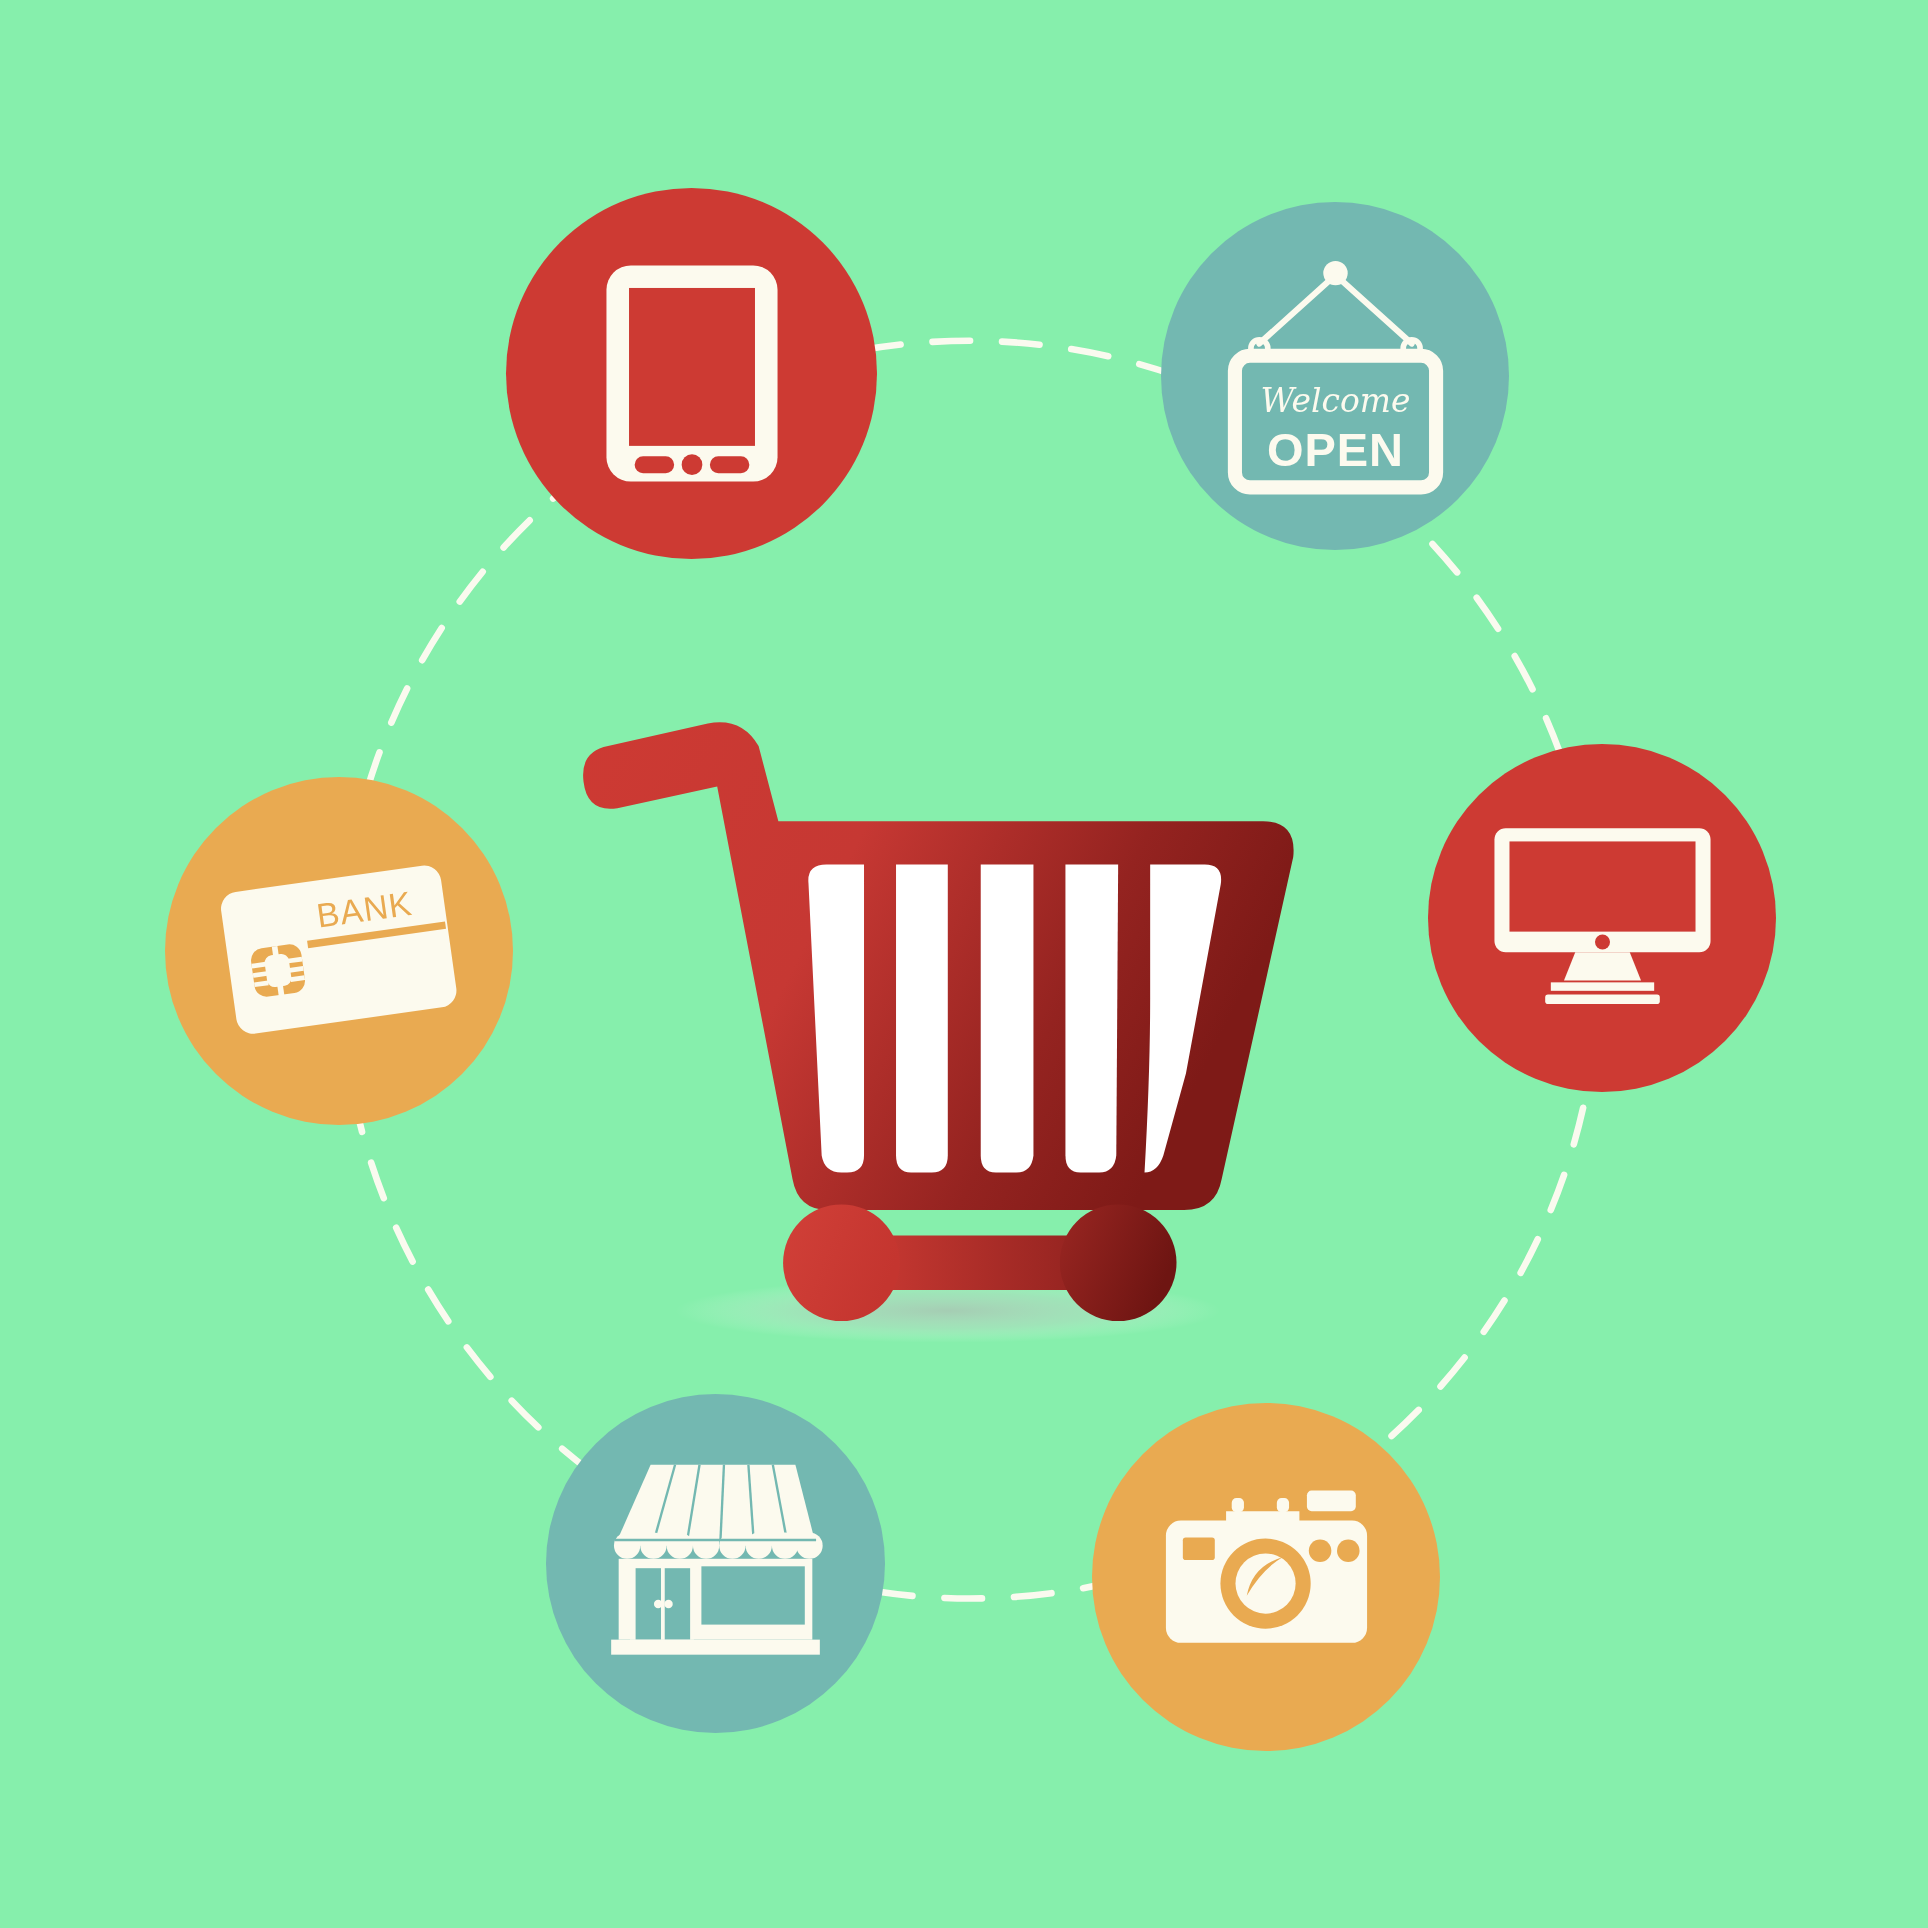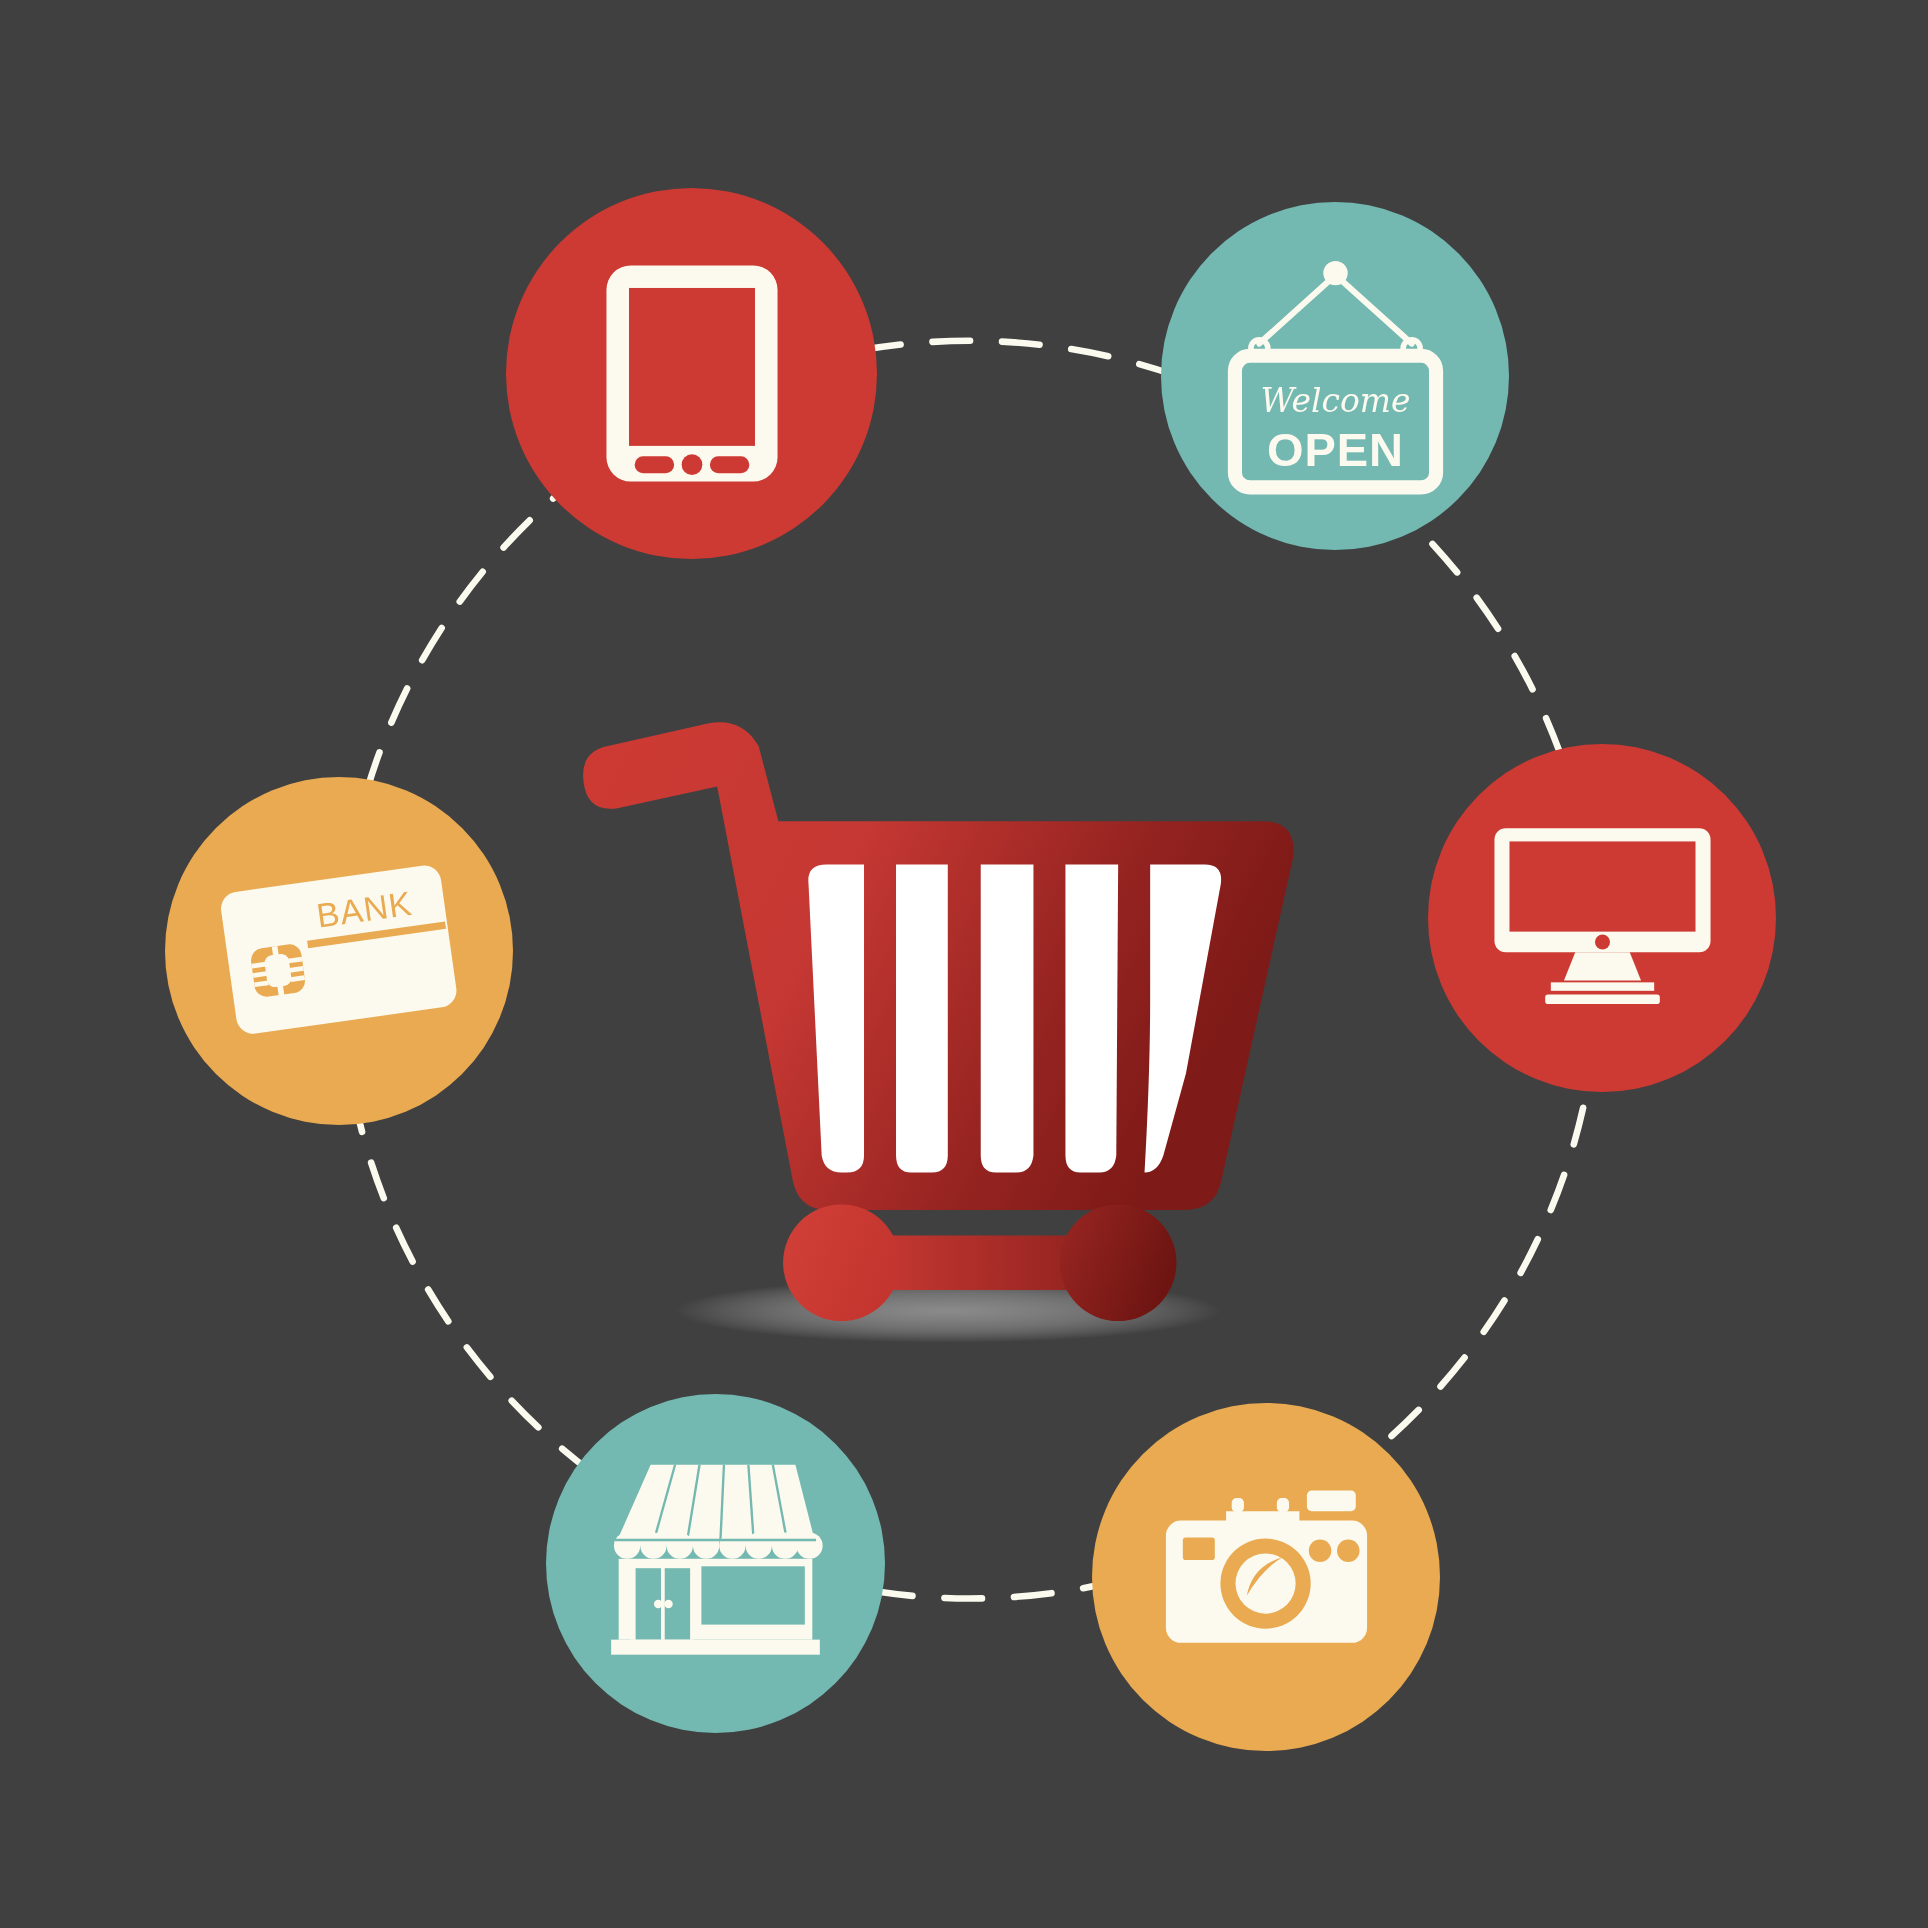--- a/index.html
+++ b/index.html
@@ -1,18 +1,18 @@
 <!DOCTYPE html>
 <html style="font-size:15px"><head>
 <meta charset="utf-8">
 <style>
   html,body{margin:0;padding:0;background:#ffffff;}
   body{width:1928px;height:1928px;overflow:hidden;
        font-family:"Liberation Sans",sans-serif;}
-  #stage{position:relative;width:1928px;height:1928px;background:#404040;}
+  #stage{position:relative;width:1928px;height:1928px;background:#86efac;}
   .node{position:absolute;border-radius:50%;display:flex;align-items:center;justify-content:center;}
   .svgwrap{position:absolute;inset:0;width:100%;height:100%;pointer-events:none;}
   .centerpiece{position:absolute;}
 </style>
 </head>
 <body>
 
 <div id="stage">
 
   <svg class="svgwrap" viewBox="0 0 2048 2048" aria-hidden="true">

